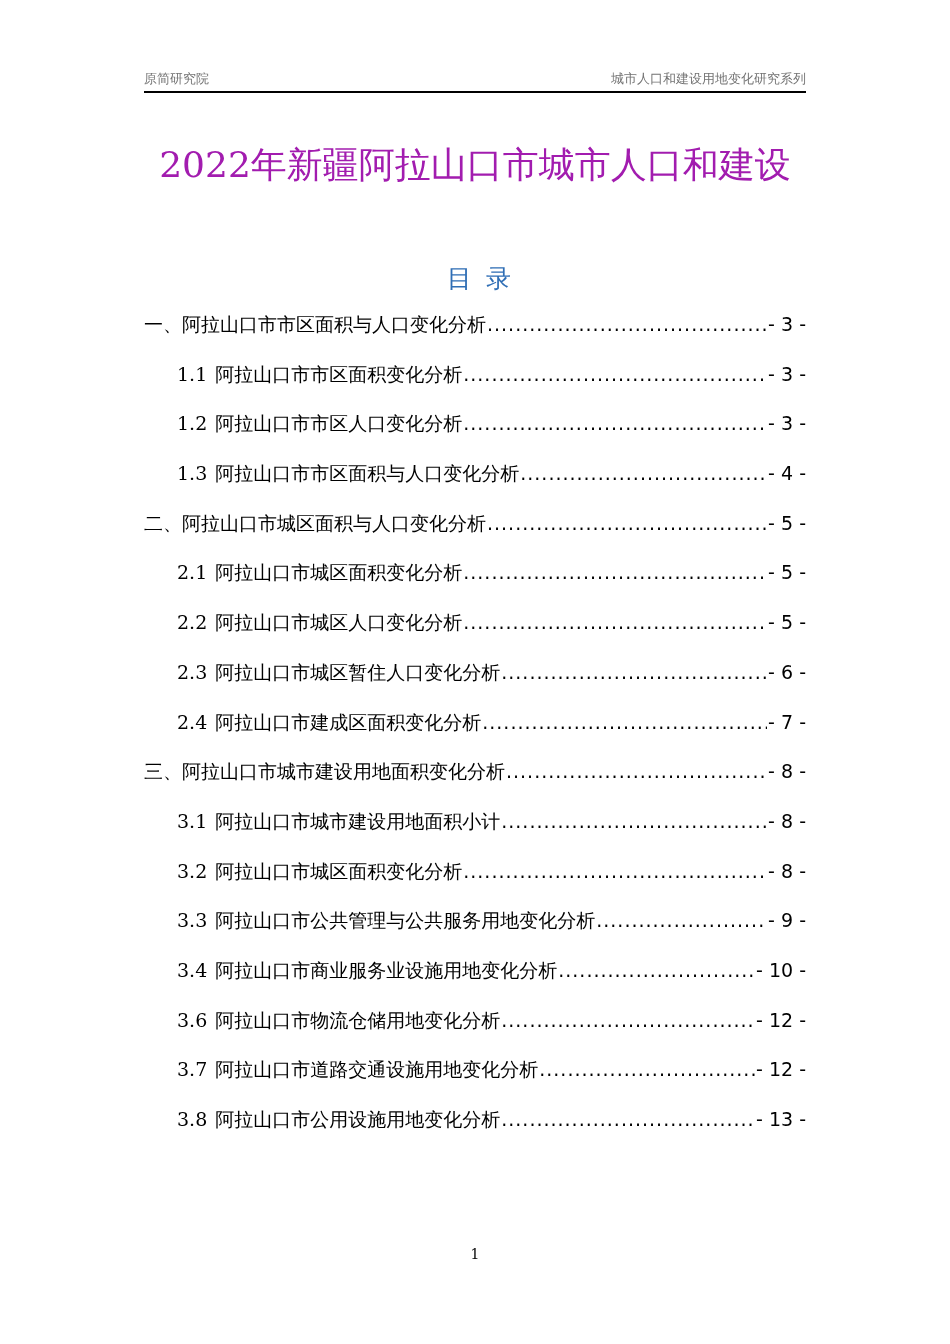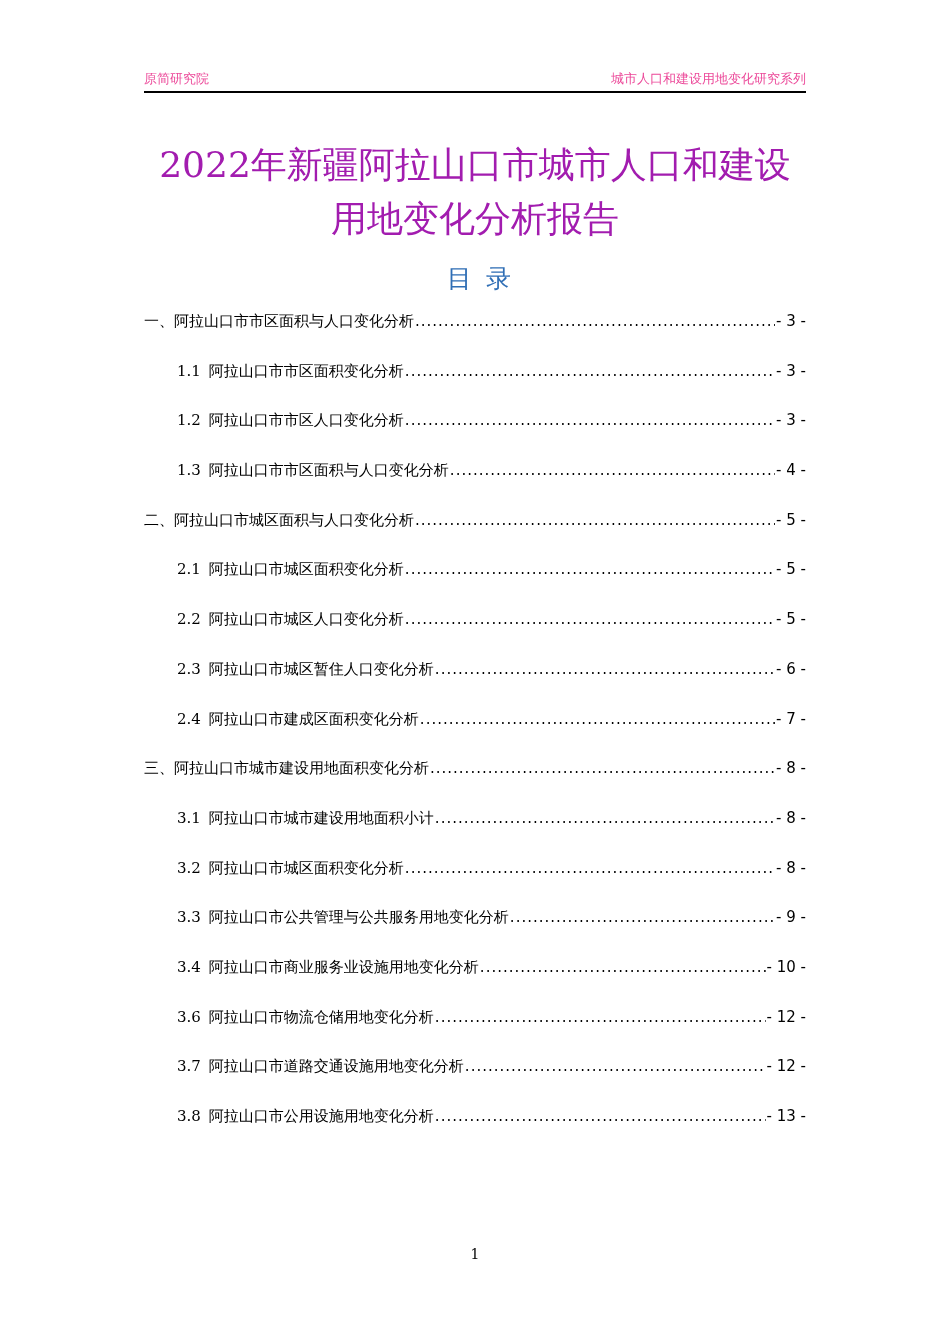--- a/index.html
+++ b/index.html
@@ -1,47 +1,46 @@
 <!DOCTYPE html>
 <html><head>
 <meta charset="utf-8">
 <style>
   html, body { margin: 0; padding: 0; background: #ffffff; }
   body { width: 950px; height: 1344px; position: relative; overflow: hidden;
          font-family: "DejaVu Sans", "Liberation Sans", sans-serif; color: #000; }
   .header { position: absolute; left: 144px; right: 144px; top: 66px; height: 22px;
             display: flex; justify-content: space-between; align-items: flex-end;
-            font-size: 13px; color: #ec4899; border-bottom: 2px solid #000; padding-bottom: 3px; }
+            font-size: 13px; color: #737373; border-bottom: 2px solid #000; padding-bottom: 3px; }
   .title { position: absolute; left: 120px; right: 120px; top: 138px; text-align: center;
            color: #a21caf; font-family: "DejaVu Serif", "Liberation Serif", serif;
            font-size: 36px; line-height: 54px; }
   .toc-heading { position: absolute; left: 0; right: 0; top: 262px; text-align: center;
                  color: #2f6eb5; font-size: 25px; letter-spacing: 14px; padding-left: 14px; margin-left: 8px; }
   .toc { position: absolute; left: 144px; right: 144px; top: 312px; }
-  .toc-row { display: flex; align-items: baseline; height: 49.7px; font-size: 15px; white-space: nowrap; }
+  .toc-row { display: flex; align-items: baseline; height: 49.7px; font-size: 19px; white-space: nowrap; }
   .toc-row.lvl2 { padding-left: 33px; justify-content: space-between; }
   .toc-text { flex: 0 0 auto; }
   .toc-num { margin-right: 8px; font-family: "DejaVu Serif", "Liberation Serif", serif; }
   .toc-dots { flex: 1 1 auto; overflow: hidden; color: #000; margin: 0 1px; letter-spacing: 1px; }
   .toc-dots::before { content: "................................................................................................................................................"; }
   .toc-page { flex: 0 0 auto; }
   .footer { position: absolute; left: 0; right: 0; top: 1246px; text-align: center; font-size: 14px;
             font-family: "DejaVu Serif", "Liberation Serif", serif; }
 </style>
 </head>
 <body>
 
 <div class="header">
   <span>原简研究院</span>
   <span>城市人口和建设用地变化研究系列</span>
 </div>
 
 <div class="title">
   <div>2022年新疆阿拉山口市城市人口和建设</div>
-  <div>用地变化分析报告</div>
 </div>
 
 <div class="toc-heading">目录</div>
 
 <div class="toc">
   <div class="toc-row lvl1">
     <span class="toc-text"><span>一、</span><span>阿拉山口市市区面积与人口变化分析</span></span>
     <span class="toc-dots"></span>
     <span class="toc-page">- 3 -</span>
   </div>

